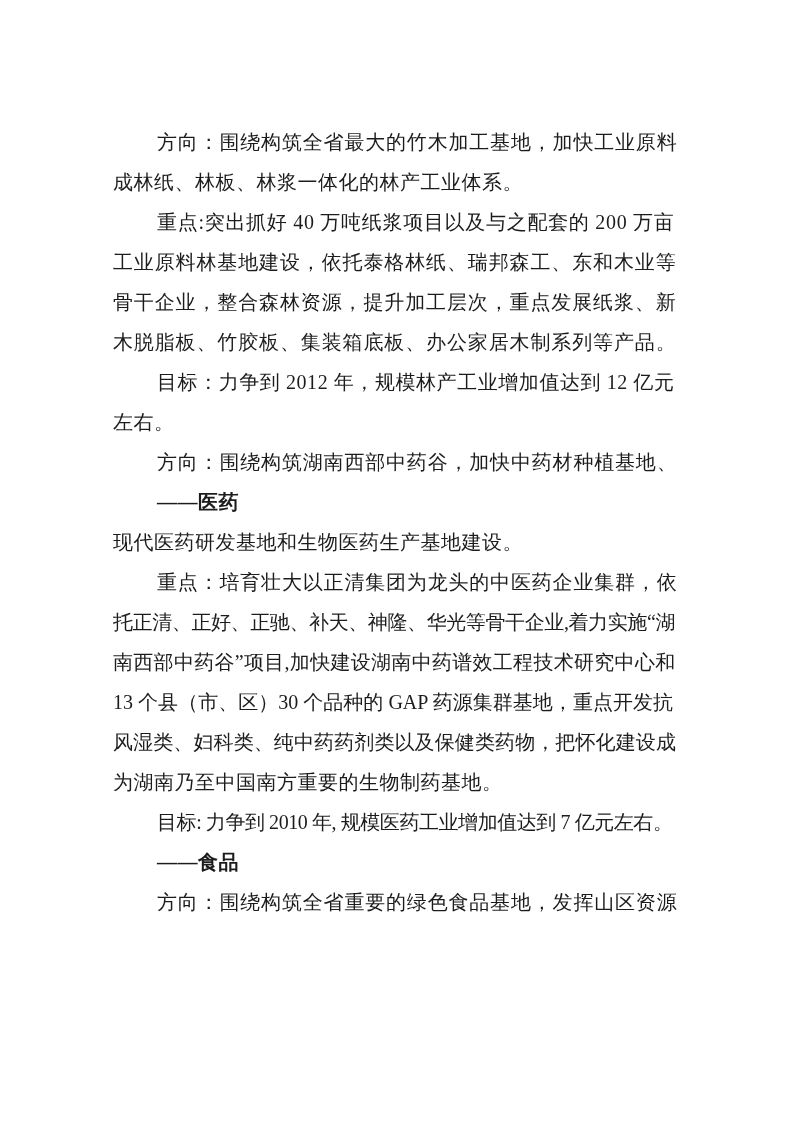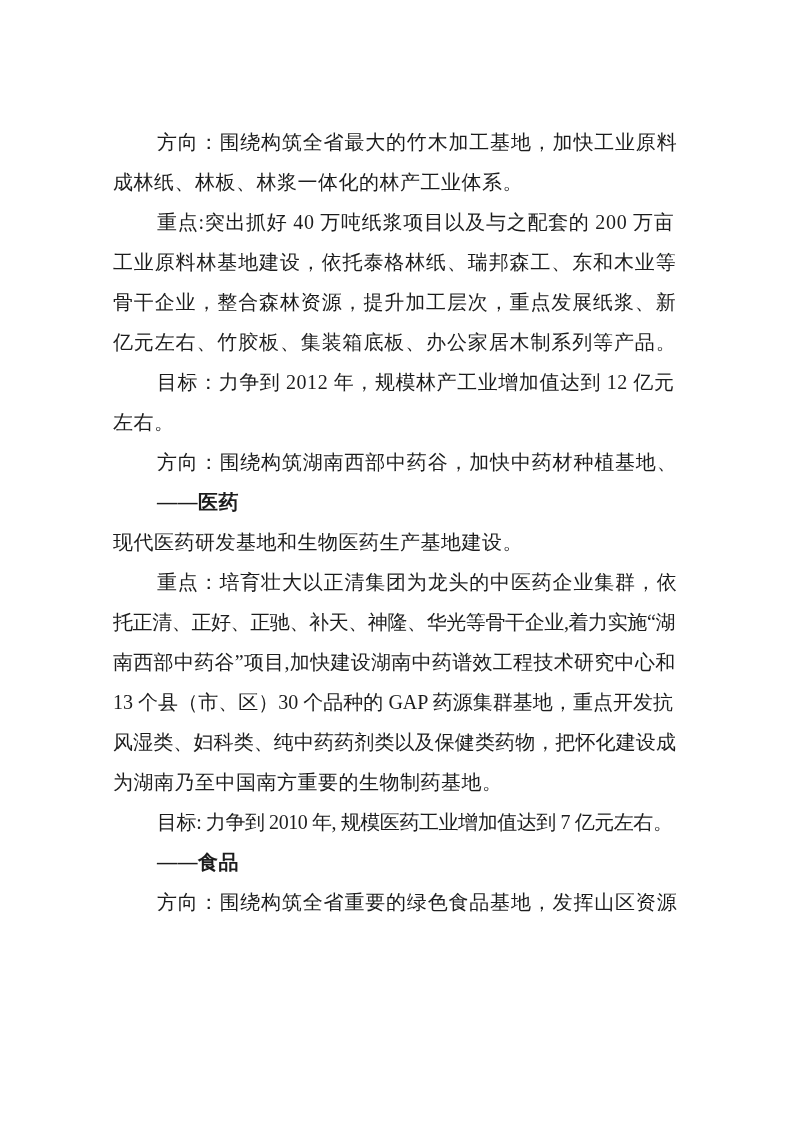--- a/index.html
+++ b/index.html
@@ -45,21 +45,21 @@
 </head>
 <body>
 
 <div class="page">
   <div class="doc-body" id="doc-body">
       <div class="line indent"><span class="txt" style="letter-spacing: 0.82px;">方向：围绕构筑全省最大的竹木加工基地，加快工业原料</span></div>
       <div class="line"><span class="txt">成林纸、林板、林浆一体化的林产工业体系。</span></div>
       <div class="line indent"><span class="txt" style="letter-spacing: 0.707661px;">重点:突出抓好 40 万吨纸浆项目以及与之配套的 200 万亩</span></div>
       <div class="line"><span class="txt" style="letter-spacing: 0.87037px;">工业原料林基地建设，依托泰格林纸、瑞邦森工、东和木业等</span></div>
       <div class="line"><span class="txt" style="letter-spacing: 0.87037px;">骨干企业，整合森林资源，提升加工层次，重点发展纸浆、新</span></div>
-      <div class="line"><span class="txt" style="letter-spacing: 0.87037px;">亿元左右、竹胶板、集装箱底板、办公家居木制系列等产品。</span></div>
+      <div class="line"><span class="txt" style="letter-spacing: 0.87037px;">木脱脂板、竹胶板、集装箱底板、办公家居木制系列等产品。</span></div>
       <div class="line indent"><span class="txt" style="letter-spacing: 0.564516px;">目标：力争到 2012 年，规模林产工业增加值达到 12 亿元</span></div>
       <div class="line"><span class="txt">左右。</span></div>
       <div class="line indent"><span class="txt" style="letter-spacing: 0.82px;">方向：围绕构筑湖南西部中药谷，加快中药材种植基地、</span></div>
       <div class="line heading indent"><span class="txt">——医药</span></div>
       <div class="line"><span class="txt">现代医药研发基地和生物医药生产基地建设。</span></div>
       <div class="line indent"><span class="txt" style="letter-spacing: 0.82px;">重点：培育壮大以正清集团为龙头的中医药企业集群，依</span></div>
       <div class="line"><span class="txt" style="letter-spacing: -0.396354px;">托正清、正好、正驰、补天、神隆、华光等骨干企业,着力实施“湖</span></div>
       <div class="line"><span class="txt" style="letter-spacing: 0.296875px;">南西部中药谷”项目,加快建设湖南中药谱效工程技术研究中心和</span></div>
       <div class="line"><span class="txt" style="letter-spacing: 0.0211397px;">13 个县（市、区）30 个品种的 GAP 药源集群基地，重点开发抗</span></div>
       <div class="line"><span class="txt" style="letter-spacing: 0.107143px;">风湿类、妇科类、纯中药药剂类以及保健类药物，把怀化建设成</span></div>

